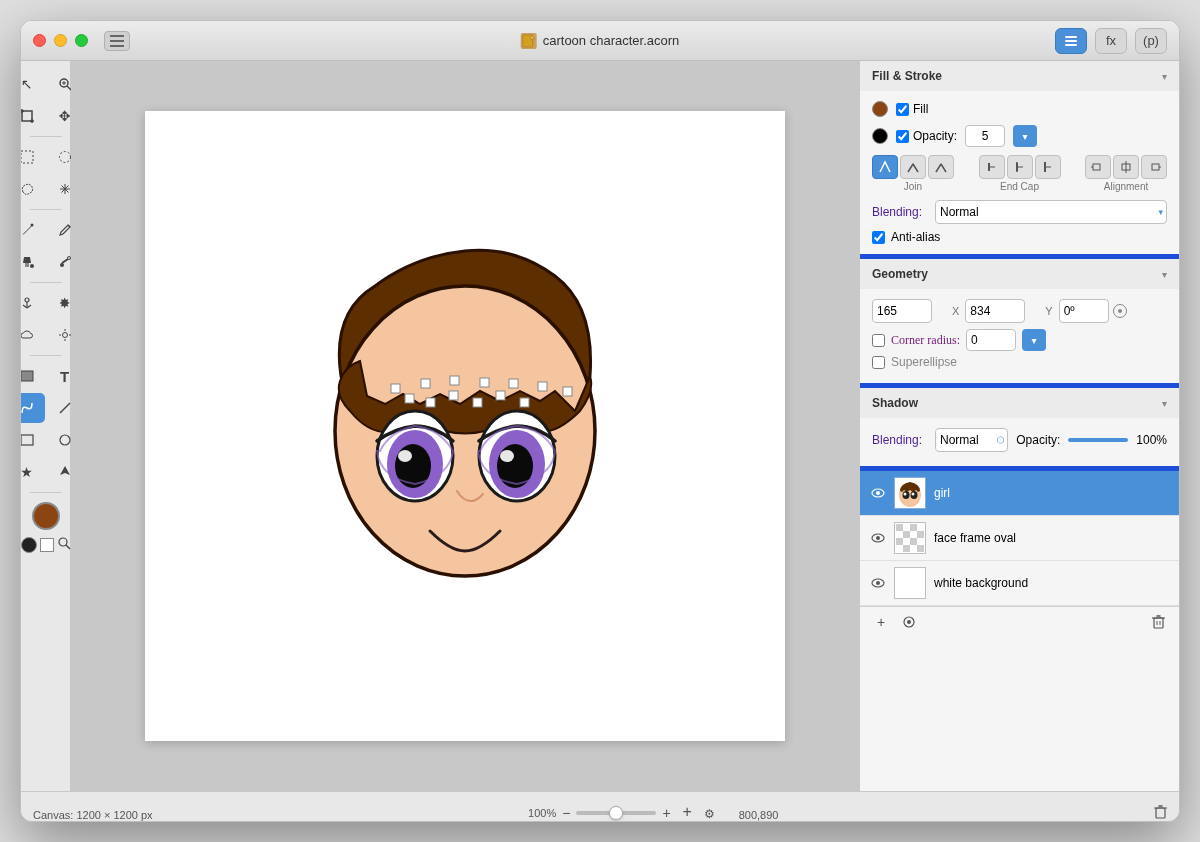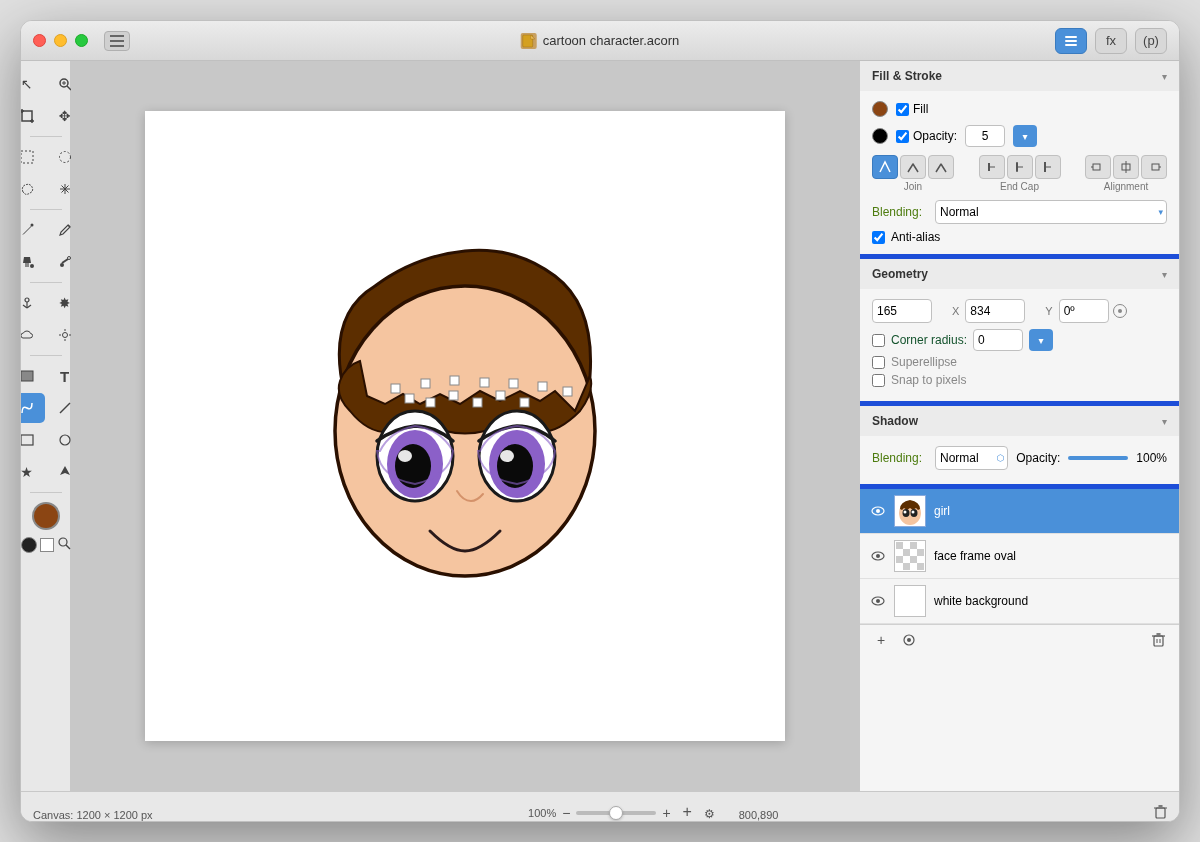--- a/index.html
+++ b/index.html
@@ -351,21 +351,21 @@
       flex-direction: column;
       align-items: center;
     }
     .blending-row {
       display: flex;
       align-items: center;
       gap: 8px;
       margin-bottom: 6px;
     }
     .blending-label {
-      color: #4d7c0f;
+      color: #4c1d95;
       min-width: 55px;
     }
     .blending-select-wrap {
       flex: 1;
       position: relative;
     }
     .blending-select-wrap select {
       width: 100%;
       height: 24px;
       border: 1px solid #c0c0c0;
@@ -981,34 +981,30 @@
               <input type="text" class="geo-input" value="0º" style="width: 50px;">
               <div class="rotation-dot">
                 <div class="rotation-inner"></div>
               </div>
             </div>
           </div>
 
 
           <div class="corner-row">
             <input type="checkbox" style="">
-            <span style="color:#14532d;">Corner radius:</span>
+            <span style="color:#701a75;font-family:Liberation Serif, serif;">Corner radius:</span>
             <input type="text" class="corner-input" value="0" style="">
             <div class="corner-dropdown">▾</div>
           </div>
 
           <div class="checkbox-row">
             <input type="checkbox" style="">
             <span>Superellipse</span>
           </div>
 
-          <div class="checkbox-row">
-            <input type="checkbox" style="">
-            <span>Snap to pixels</span>
-          </div>
         </div>
       </div>
 
       <div class="panel-section">
         <div class="panel-header">
           <span class="panel-title">Shadow</span>
           <span class="panel-chevron">▾</span>
         </div>
         <div class="panel-content">
           <div class="shadow-row">

